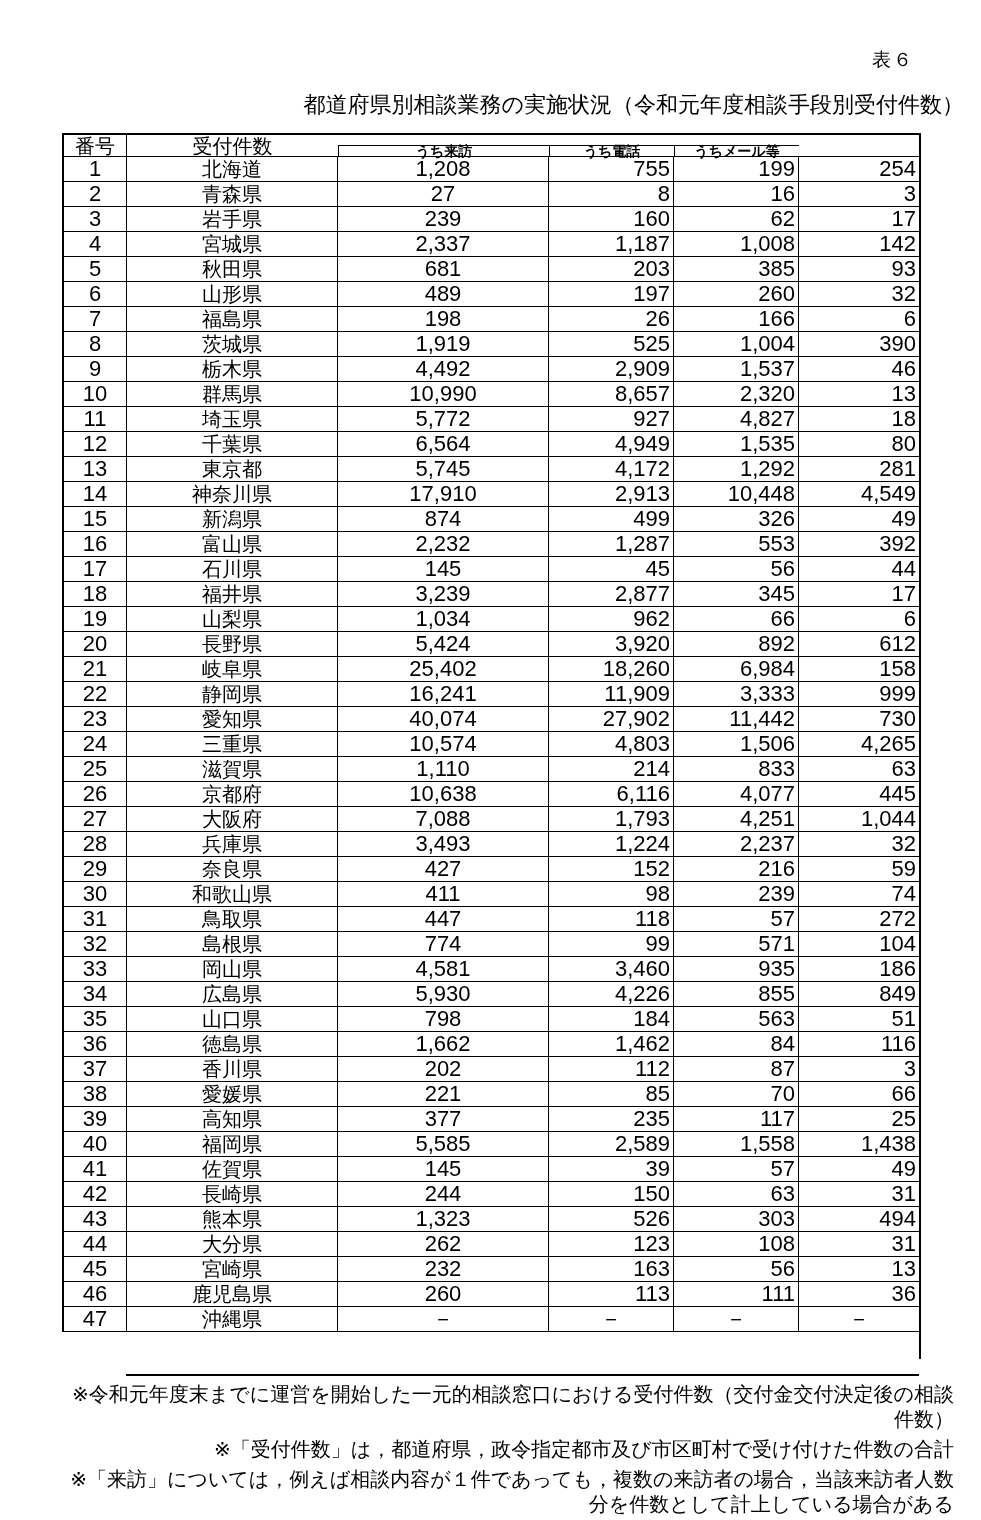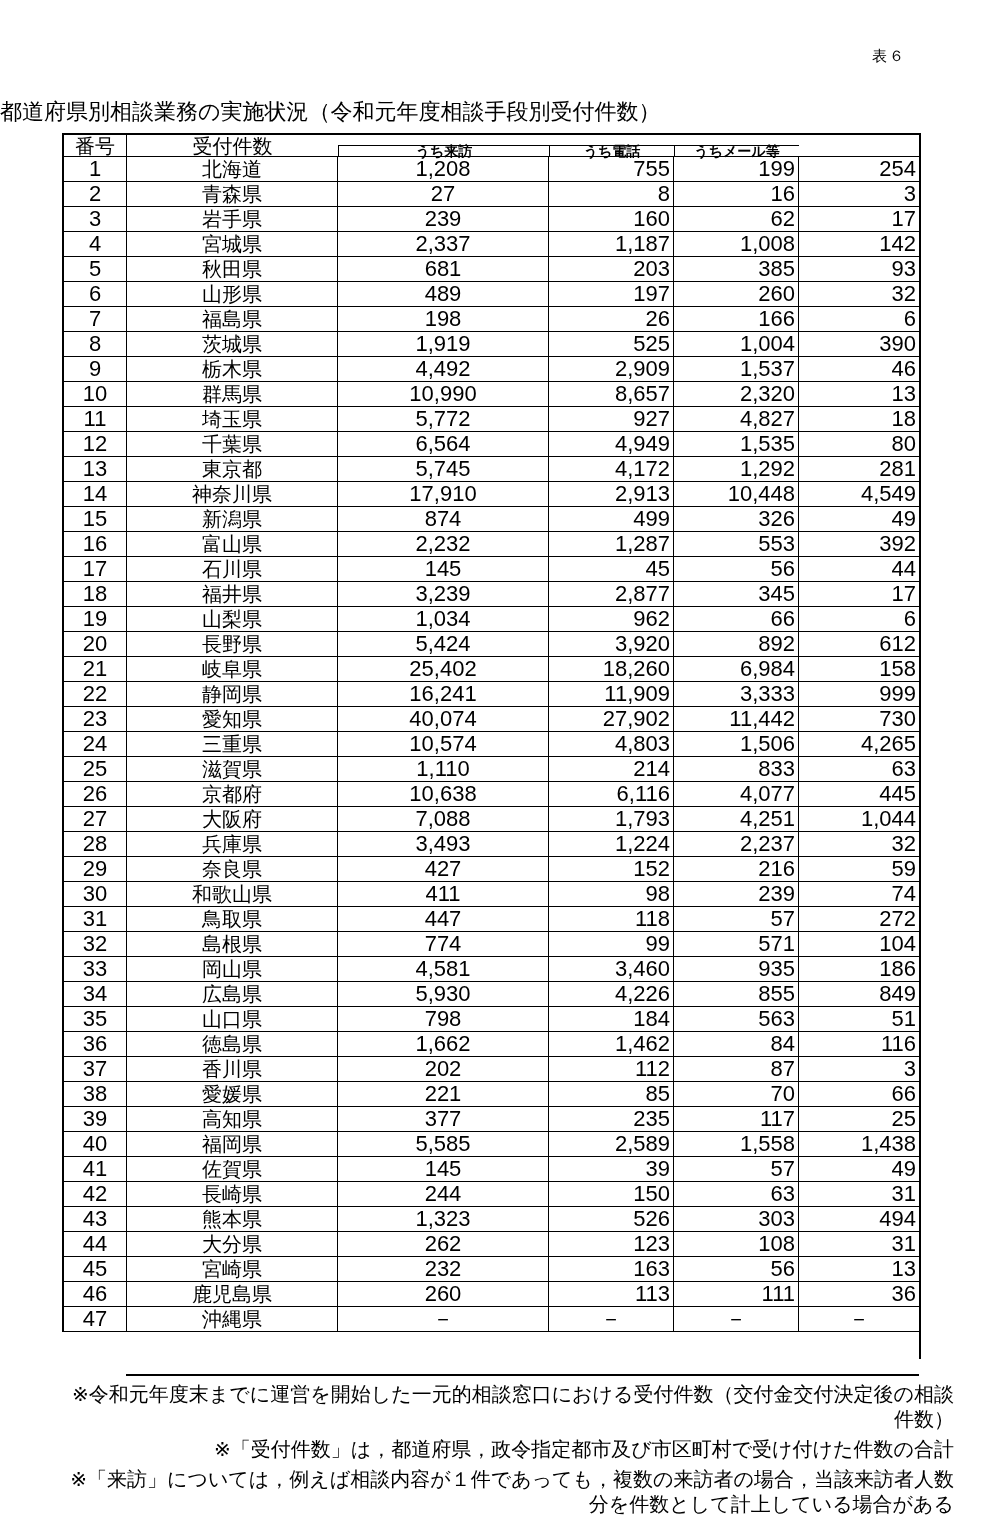--- a/index.html
+++ b/index.html
@@ -1,22 +1,22 @@
 <!DOCTYPE html>
 <html><head>
 <meta charset="utf-8">
 <style>
   html,body { margin:0; padding:0; }
   body {
     width:981px; height:1520px; background:#ffffff; color:#000;
     font-family:"Liberation Sans","DejaVu Sans",sans-serif;
     position:relative; overflow:hidden;
   }
-  .corner { position:absolute; top:47px; left:872px; font-size:15px; letter-spacing:2px; }
-  .title  { position:absolute; top:97px; left:0; width:964px; text-align:left; font-size:22px; }
+  .corner { position:absolute; top:47px; left:872px; font-size:19px; letter-spacing:2px; }
+  .title  { position:absolute; top:90px; left:0; width:964px; text-align:right; font-size:22px; }
 
   .tbl { position:absolute; left:62px; top:133px; width:859px; }
 
   .hdr {
     display:grid; grid-template-columns:63px 211px 211px 125px 125px 120px;
     height:24px; box-sizing:border-box;
     border:2px solid #000; border-bottom:1.5px solid #000;
   }
   .hc { box-sizing:border-box; border-right:1.5px solid #000;
         display:flex; align-items:center; justify-content:center;

